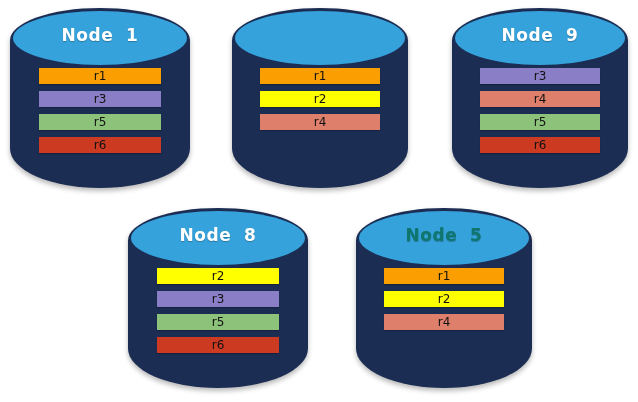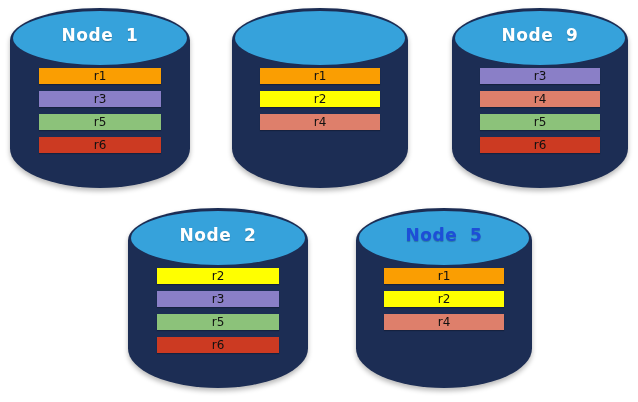--- a/index.html
+++ b/index.html
@@ -117,31 +117,31 @@
       <div class="replicas" style="top: 60px;">
         <div class="replica" style="background: rgb(138, 127, 199);">r3</div>
         <div class="replica" style="background: rgb(222, 127, 107);">r4</div>
         <div class="replica" style="background: rgb(140, 194, 122);">r5</div>
         <div class="replica" style="background: rgb(204, 58, 34);">r6</div>
       </div>
     </div>
     <div class="node" style="left: 128px; top: 208px; width: 180px; height: 180px;">
       <div class="cyl-body" style="background: rgb(28, 45, 84);"></div>
       <div class="cyl-top" style="background: rgb(54, 162, 219);"></div>
-      <div class="node-label" style="color: rgb(255, 255, 255);">Node  2</div>
+      <div class="node-label" style="color: rgb(255, 255, 255);">Node  8</div>
       <div class="replicas" style="top: 60px;">
         <div class="replica" style="background: rgb(255, 255, 0);">r2</div>
         <div class="replica" style="background: rgb(138, 127, 199);">r3</div>
         <div class="replica" style="background: rgb(140, 194, 122);">r5</div>
         <div class="replica" style="background: rgb(204, 58, 34);">r6</div>
       </div>
     </div>
     <div class="node" style="left: 356px; top: 208px; width: 176px; height: 180px;">
       <div class="cyl-body" style="background: rgb(28, 45, 84);"></div>
       <div class="cyl-top" style="background: rgb(54, 162, 219);"></div>
-      <div class="node-label" style="color: #1d4ed8;">Node  5</div>
+      <div class="node-label" style="color: #0f766e;">Node  5</div>
       <div class="replicas" style="top: 60px;">
         <div class="replica" style="background: rgb(250, 158, 2);">r1</div>
         <div class="replica" style="background: rgb(255, 255, 0);">r2</div>
         <div class="replica" style="background: rgb(222, 127, 107);">r4</div>
       </div>
     </div>
   </div>
 
 </body></html>

